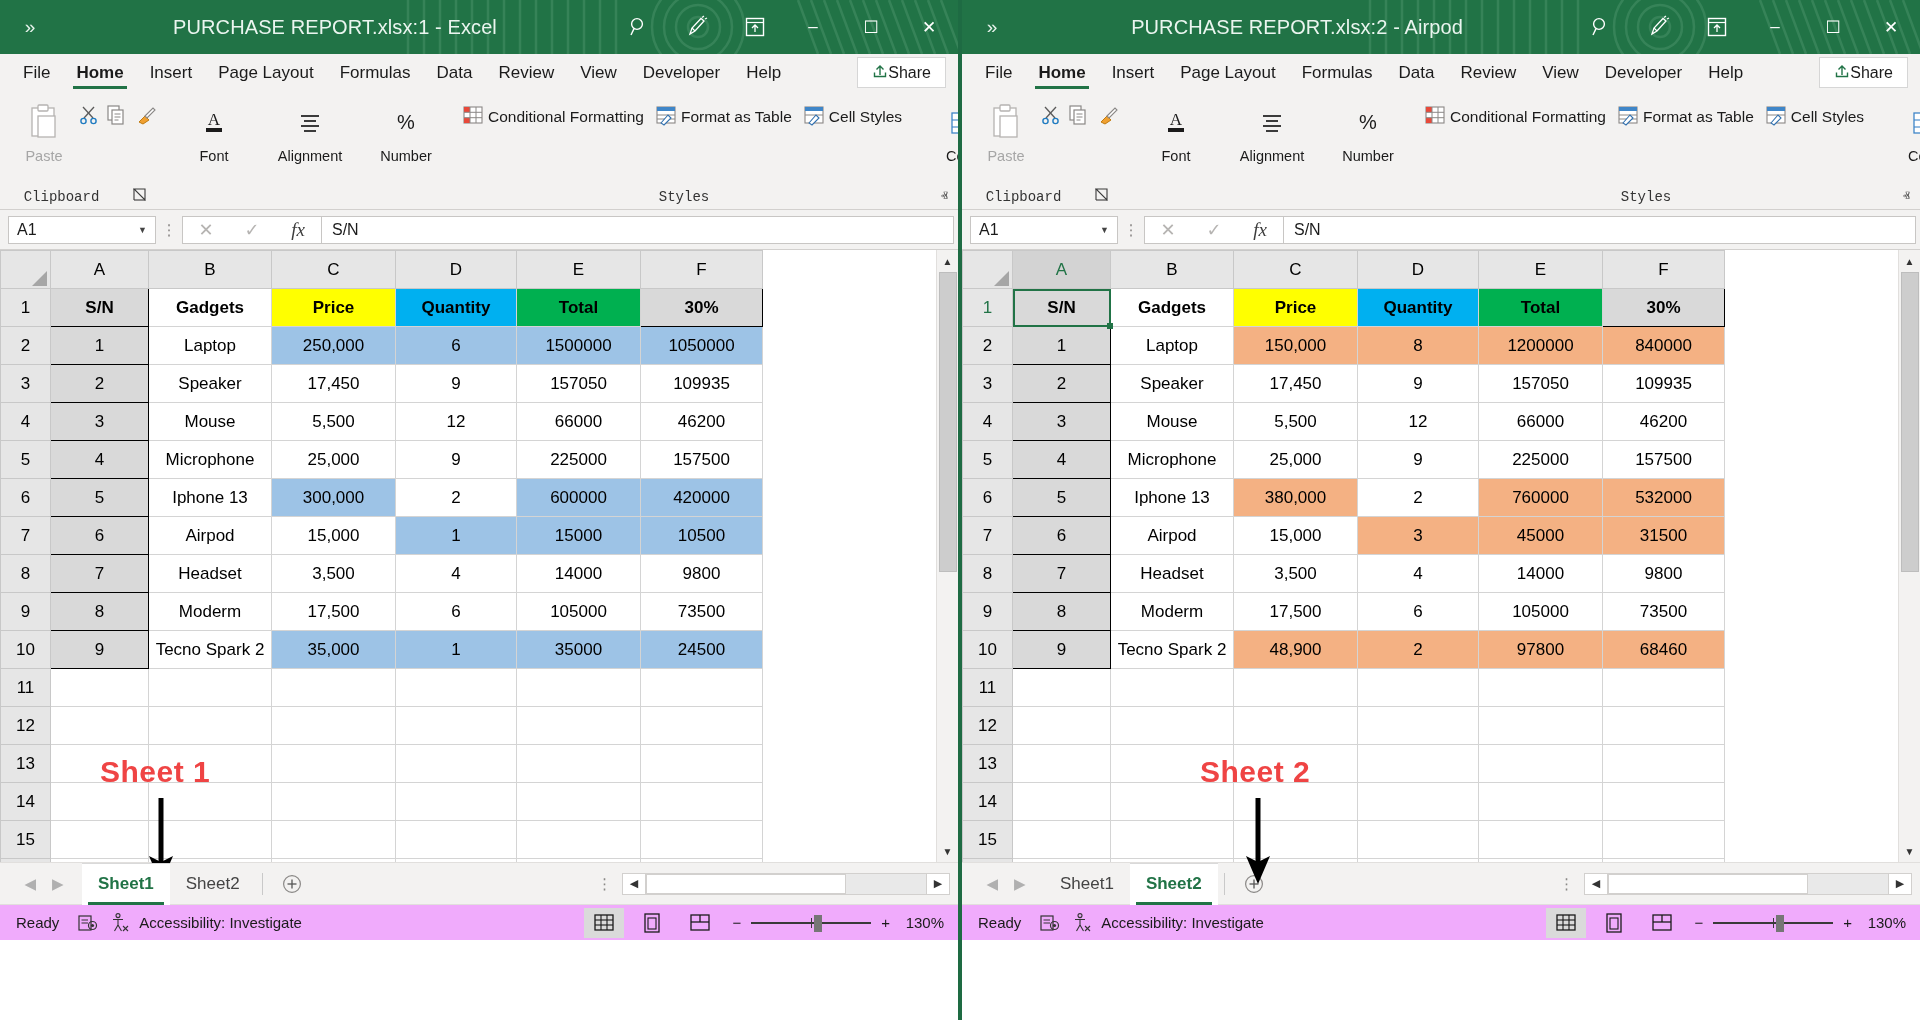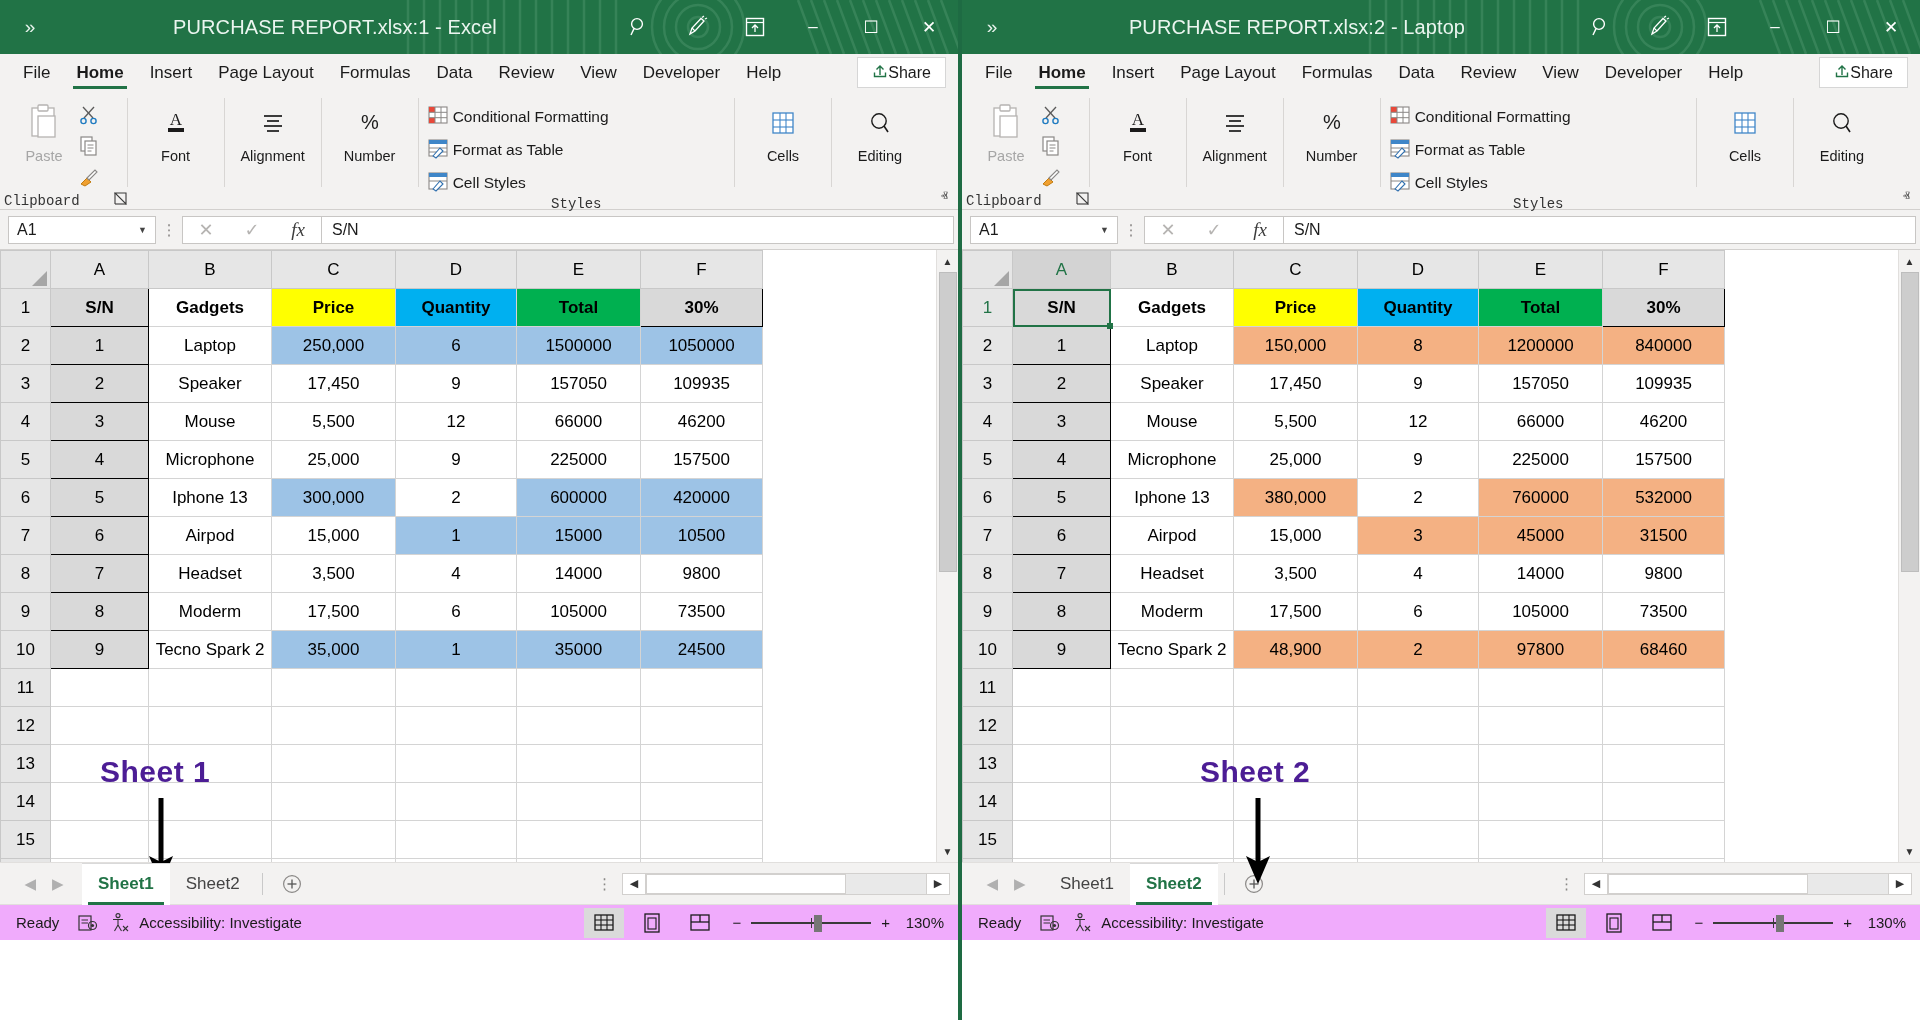--- a/index.html
+++ b/index.html
@@ -51,21 +51,21 @@
   .grp-body { flex: 1; display: flex; align-items: flex-start; padding: 6px 8px 0 8px; gap: 2px;}
   .grp-label { font-size: 14px; color: #333; text-align: center; padding-bottom: 4px; position: relative; font-family: Liberation Mono, monospace;}
   .grp-sep { width: 1px; background: #d8d6d4; margin: 6px 0 22px 0; }
   .bigbtn {
     width: 64px; display: flex; flex-direction: column; align-items: center; gap: 2px;
     font-size: 14px; color: #1b1b1b; padding-top: 2px;
   }
   .bigbtn .cap { font-size: 14.5px; }
   .bigbtn .chev { font-size: 11px; line-height: 8px; }
   .bigbtn.dim { color: #a6a6a6; }
-  .smallcol { display: flex; flex-direction: column; gap: 5px; padding-top: 3px; }
+  .smallcol { display: flex; flex-direction: row; gap: 5px; padding-top: 3px; }
   .smallrow { display: flex; align-items: center; gap: 4px; font-size: 15.5px; color: #1b1b1b; white-space: nowrap;}
   .smallrow .chev { font-size: 11px; color: #444; }
   .icon16 { width: 22px; height: 22px; flex: none; }
   .ribbon-collapse { position: absolute; right: 10px; bottom: 4px; font-size: 14px; color: #444; }
 
   
   .fbar { height: 40px; background: #f3f2f1; display: flex; align-items: center; padding: 0 2px; border-bottom: 1px solid #d2d0ce;}
   .namebox {
     width: 148px; height: 28px; background:#fff; border: 1px solid #c8c6c4; margin-left: 6px;
     display: flex; align-items: center; padding: 0 8px; font-size: 16px; color: #1b1b1b;
@@ -102,21 +102,21 @@
   .hdr-green  { background: #00b050 !important; font-weight: bold; }
   .hdr-white  { background: #ffffff !important; font-weight: bold; }
   .hdr-gray   { background: #d9d9d9 !important; font-weight: bold; border: 1px solid #000 !important;}
   .fill-blue   { background: #9dc3e6 !important; }
   .fill-orange { background: #f4b183 !important; }
   td.snum { background: #d9d9d9 !important; font-weight: bold; border: 1px solid #000 !important; }
   td.selcell { outline: 2px solid #217346; outline-offset: -2px; position: relative; }
   td.selcell::after { content:""; position: absolute; right: -3px; bottom: -3px; width: 6px; height: 6px; background: #217346; }
 
   
-  .annot { position: absolute; font-weight: bold; color: #4c1d95; font-size: 30px; letter-spacing: .5px; }
+  .annot { position: absolute; font-weight: bold; color: #ef4444; font-size: 30px; letter-spacing: .5px; }
   .arrowwrap { position: absolute; }
   .arrowwrap svg { display:block; }
 
   
   .vsb { width: 22px; background: #f3f2f1; border-left: 1px solid #e1dfdd; display: flex; flex-direction: column; align-items: center; }
   .vsb .btn { width: 22px; height: 22px; display: flex; align-items: center; justify-content: center; font-size: 10px; color: #333; background: #f3f2f1;}
   .vsb .track { flex: 1; width: 22px; background: #f3f2f1; position: relative; }
   .vsb .thumb { position: absolute; left: 2px; right: 2px; top: 0; height: 300px; background: #cdcdcd; border: 1px solid #bdbdbd; }
 
   
@@ -703,21 +703,21 @@
               <line x1="465" y1="0" x2="485" y2="54"></line>
               <line x1="478" y1="0" x2="498" y2="54"></line>
               <line x1="491" y1="0" x2="511" y2="54"></line>
               <line x1="504" y1="0" x2="524" y2="54"></line>
               <line x1="517" y1="0" x2="537" y2="54"></line>
               <line x1="530" y1="0" x2="550" y2="54"></line>
               <line x1="543" y1="0" x2="563" y2="54"></line>
             </g>
           </svg></span>
         <div class="tb-chevrons">»</div>
-        <div class="tb-title">PURCHASE REPORT.xlsx:2  -  Laptop</div>
+        <div class="tb-title">PURCHASE REPORT.xlsx:2  -  Airpod</div>
         <div class="tb-icons">
           <span class="tb-ic">
             <svg width="22" height="22" viewBox="0 0 22 22">
               <circle cx="9" cy="8" r="5.4" fill="none" stroke="#fff" stroke-width="1.4"></circle>
               <line x1="6" y1="12.6" x2="3" y2="19" stroke="#fff" stroke-width="1.4"></line>
             </svg>
           </span>
           <span class="tb-ic">
             <svg width="24" height="24" viewBox="0 0 24 24">
               <path d="M5 19 L7 13 L16 3.5 L19 6 L10 16 Z" fill="none" stroke="#fff" stroke-width="1.3"></path>

